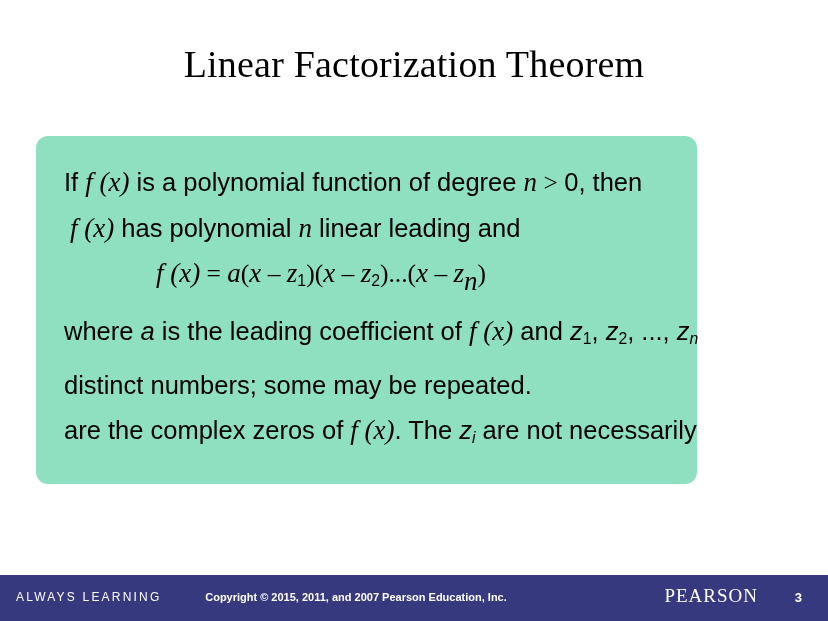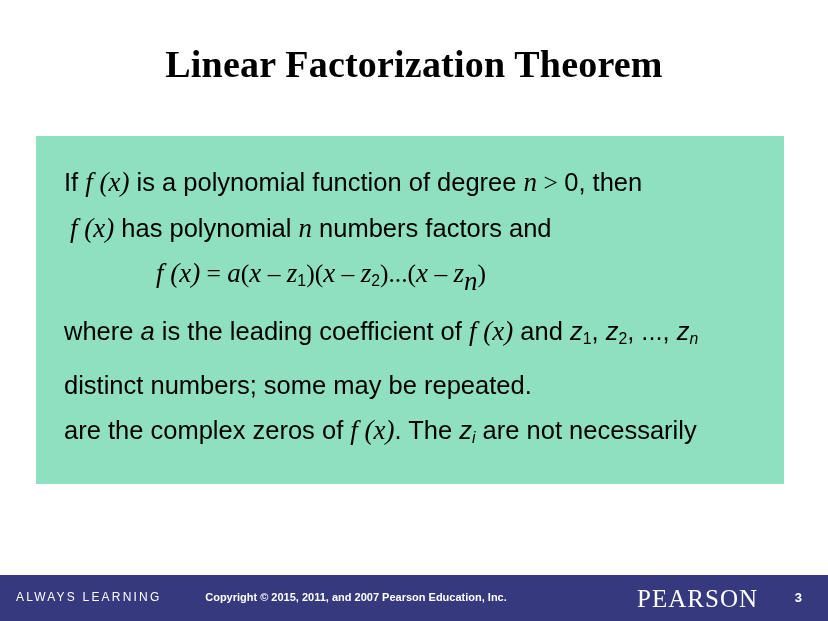--- a/index.html
+++ b/index.html
@@ -22,31 +22,32 @@
     background: #ffffff;
   }
   .slide-title {
     position: absolute;
     left: 0;
     top: 42px;
     width: 828px;
     text-align: center;
     font-family: "Liberation Serif", serif;
     font-size: 38px;
-    font-weight: bold;
+    font-weight: normal;
     color: #000000;
     letter-spacing: 0.2px;
   }
   .theorem-box {
     position: absolute;
     left: 36px;
     top: 136px;
-    width: 748px;
+    width: 661px;
     height: 348px;
     background: #8ee0c0;
+    border-radius: 12px;
   }
   .theorem-body {
     position: absolute;
     left: 28px;
     top: 26px;
     width: 730px;
     color: #000000;
     font-size: 25.5px;
     line-height: 40px;
   }
@@ -95,21 +96,21 @@
     color: #ffffff;
     font-size: 11px;
     font-weight: bold;
   }
   .footer-brand {
     position: absolute;
     right: 70px;
     top: 10px;
     color: #ffffff;
     font-family: "Liberation Serif", serif;
-    font-size: 25px;
+    font-size: 19px;
     letter-spacing: 1px;
   }
   .footer-page {
     position: absolute;
     right: 26px;
     top: 15px;
     color: #ffffff;
     font-size: 13px;
     font-weight: bold;
   }
@@ -119,21 +120,21 @@
 
 <div class="slide">
 
   <div class="slide-title">Linear Factorization Theorem</div>
 
   <div class="theorem-box">
     <div class="theorem-body">
 
       <div class="line"><span>If </span><span class="it">f (x)</span><span> is a polynomial function of degree </span><span class="it">n</span><span class="op"> &gt; </span><span>0, then</span></div>
 
-      <div class="line indent-a"><span class="it">f (x)</span><span> has polynomial </span><span class="it">n</span><span> numbers factors and</span></div>
+      <div class="line indent-a"><span class="it">f (x)</span><span> has polynomial </span><span class="it">n</span><span> linear leading and</span></div>
 
       <div class="line formula"><span class="it">f (x)</span><span class="op"> = </span><span class="it">a</span><span class="op">(</span><span class="it">x</span><span class="op"> – </span><span class="it">z</span><sub>1</sub><span class="op">)</span><span class="op">(</span><span class="it">x</span><span class="op"> – </span><span class="it">z</span><sub>2</sub><span class="op">)</span><span class="op">...</span><span class="op">(</span><span class="it">x</span><span class="op"> – </span><span class="it">z</span><sub class="it">n</sub><span class="op">)</span></div>
 
       <div class="line"><span>where </span><span class="itsans">a</span><span> is the leading coefficient of </span><span class="it">f (x)</span><span> and </span><span class="itsans">z</span><sub>1</sub><span>, </span><span class="itsans">z</span><sub>2</sub><span>, ..., </span><span class="itsans">z</span><sub class="itsans">n</sub></div>
 
       <div class="line">distinct numbers; some may be repeated.</div>
 
       <div class="line"><span>are the complex zeros of </span><span class="it">f (x)</span><span>. The </span><span class="itsans">z</span><sub class="itsans">i</sub><span> are not necessarily</span></div>
 
     </div>

